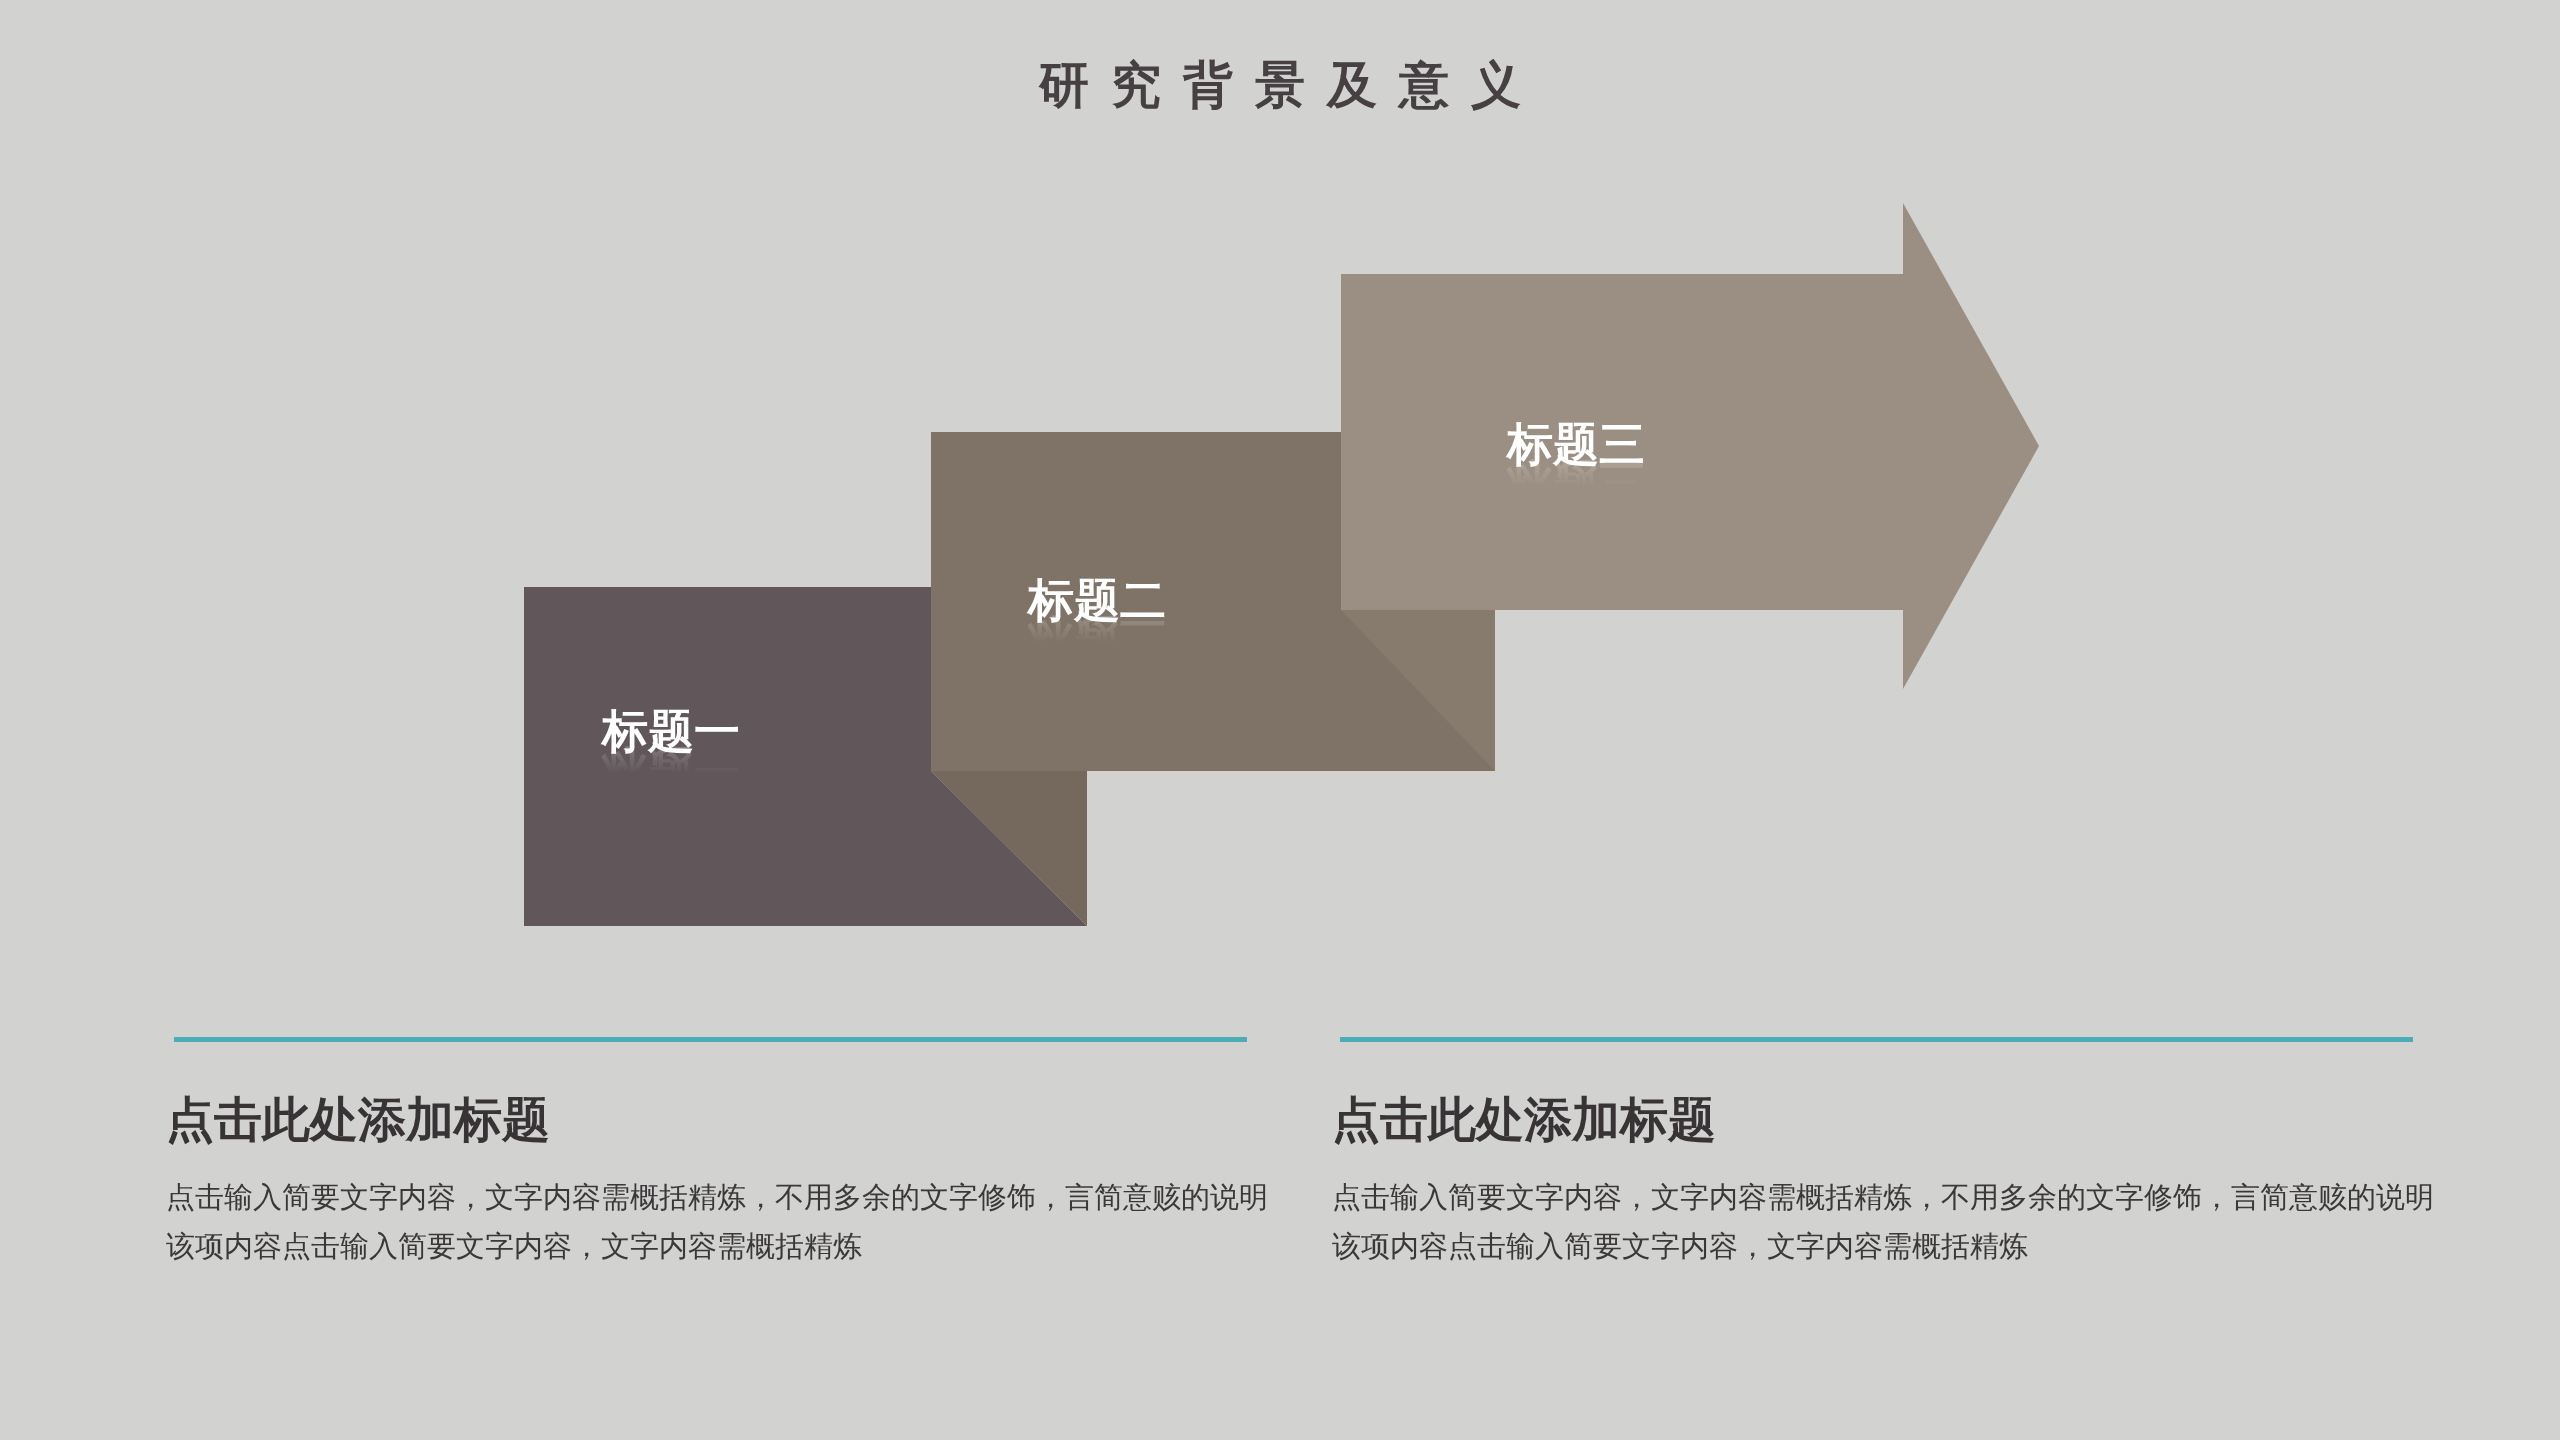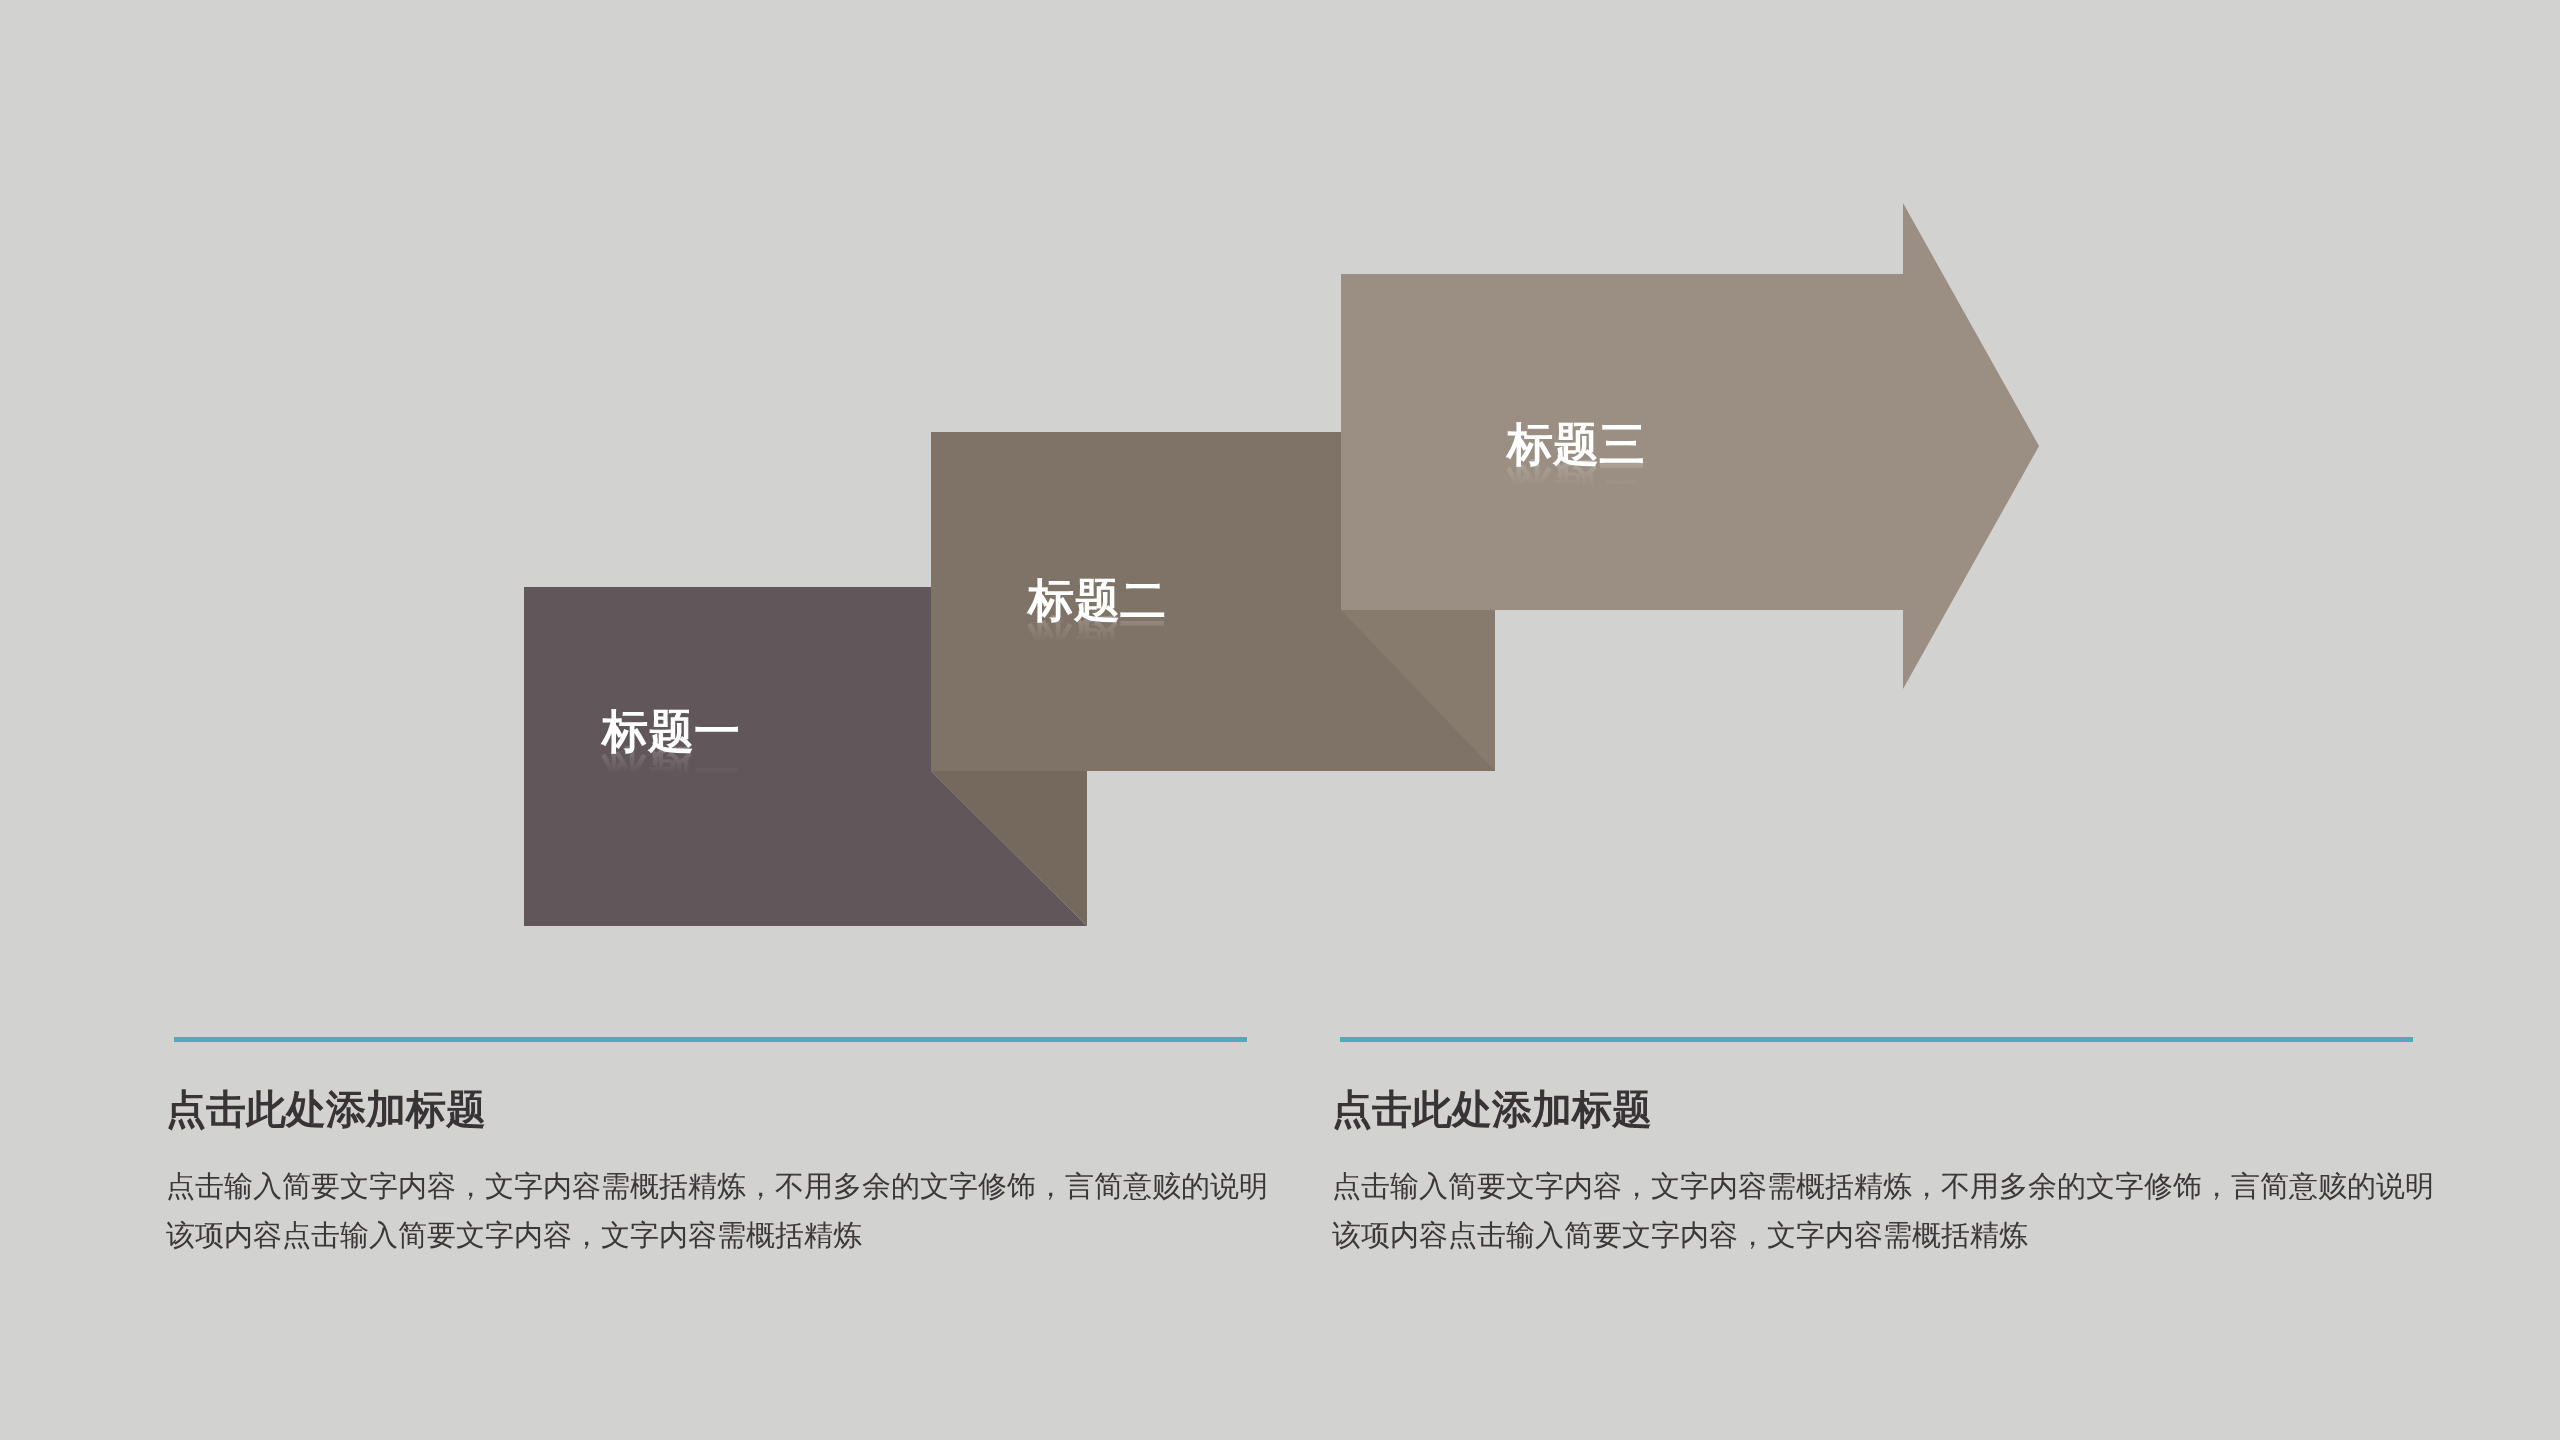--- a/index.html
+++ b/index.html
@@ -44,36 +44,37 @@
   
   .col{position:absolute;top:1037px;width:1102px;}
   .col-left{left:166px;}
   .col-right{left:1332px;}
   .divider{
     margin-left:8px;
     width:1073px;height:5px;
     background:#4cacb8;
   }
   .col-heading{
-    margin-top:44px;
-    font-size:40px;line-height:46px;font-weight:bold;
+    margin-top:55px;
+    font-size:48px;line-height:46px;font-weight:bold;
     color:#383436;
   }
   .col-body{
     margin-top:30px;
     font-size:29px;line-height:49px;
     color:#3b3839;
     width:1102px;
   }
 </style>
 </head>
 <body>
 
 <div class="slide">
 
+  <div class="slide-title">研究背景及意义</div>
 
   <svg class="diagram-svg" viewBox="0 0 2560 1440">
 
     <polygon points="931,432 1495,432 1495,771 931,771" fill="#7f7266"></polygon>
 
     <polygon points="1341,610 1495,610 1495,771" fill="#877b6e"></polygon>
 
     <polygon points="931,771 1087,771 1087,926" fill="#75695d"></polygon>
 
     <polygon points="524,587 931,587 931,771 1087,926 524,926" fill="#615659"></polygon>

